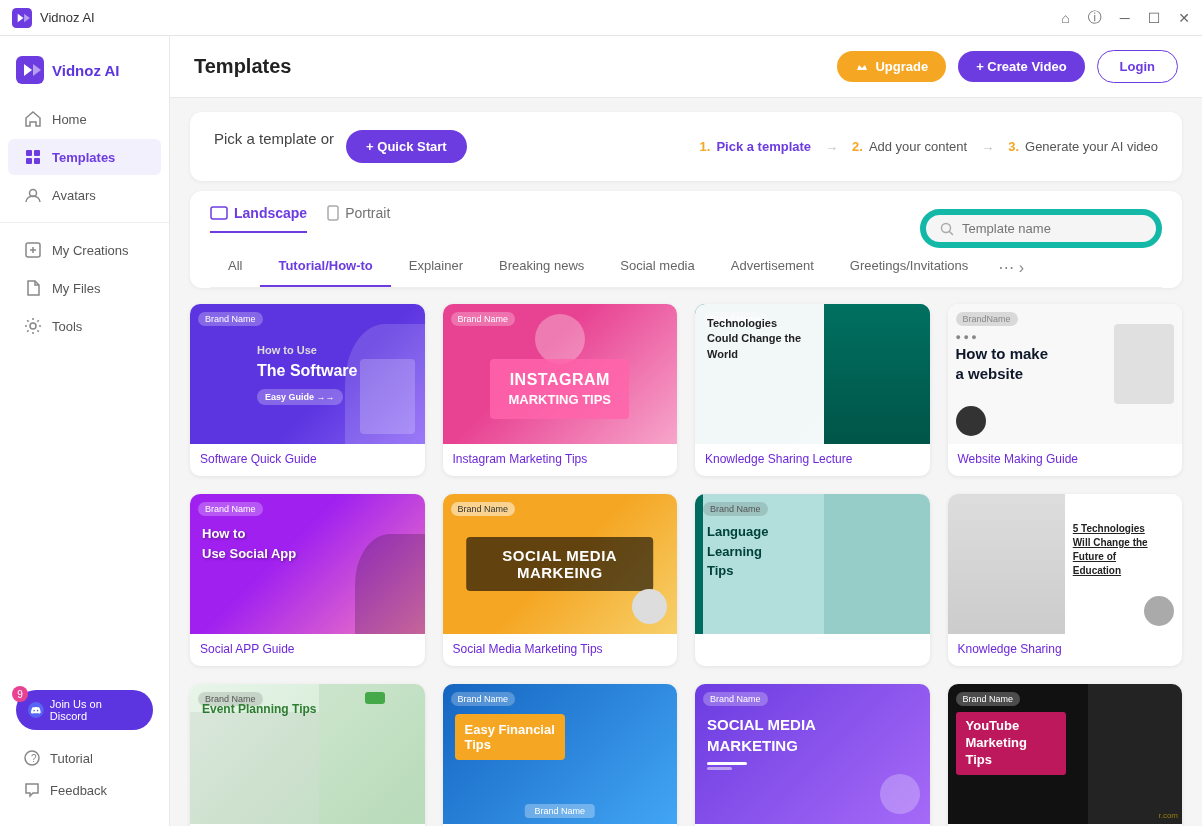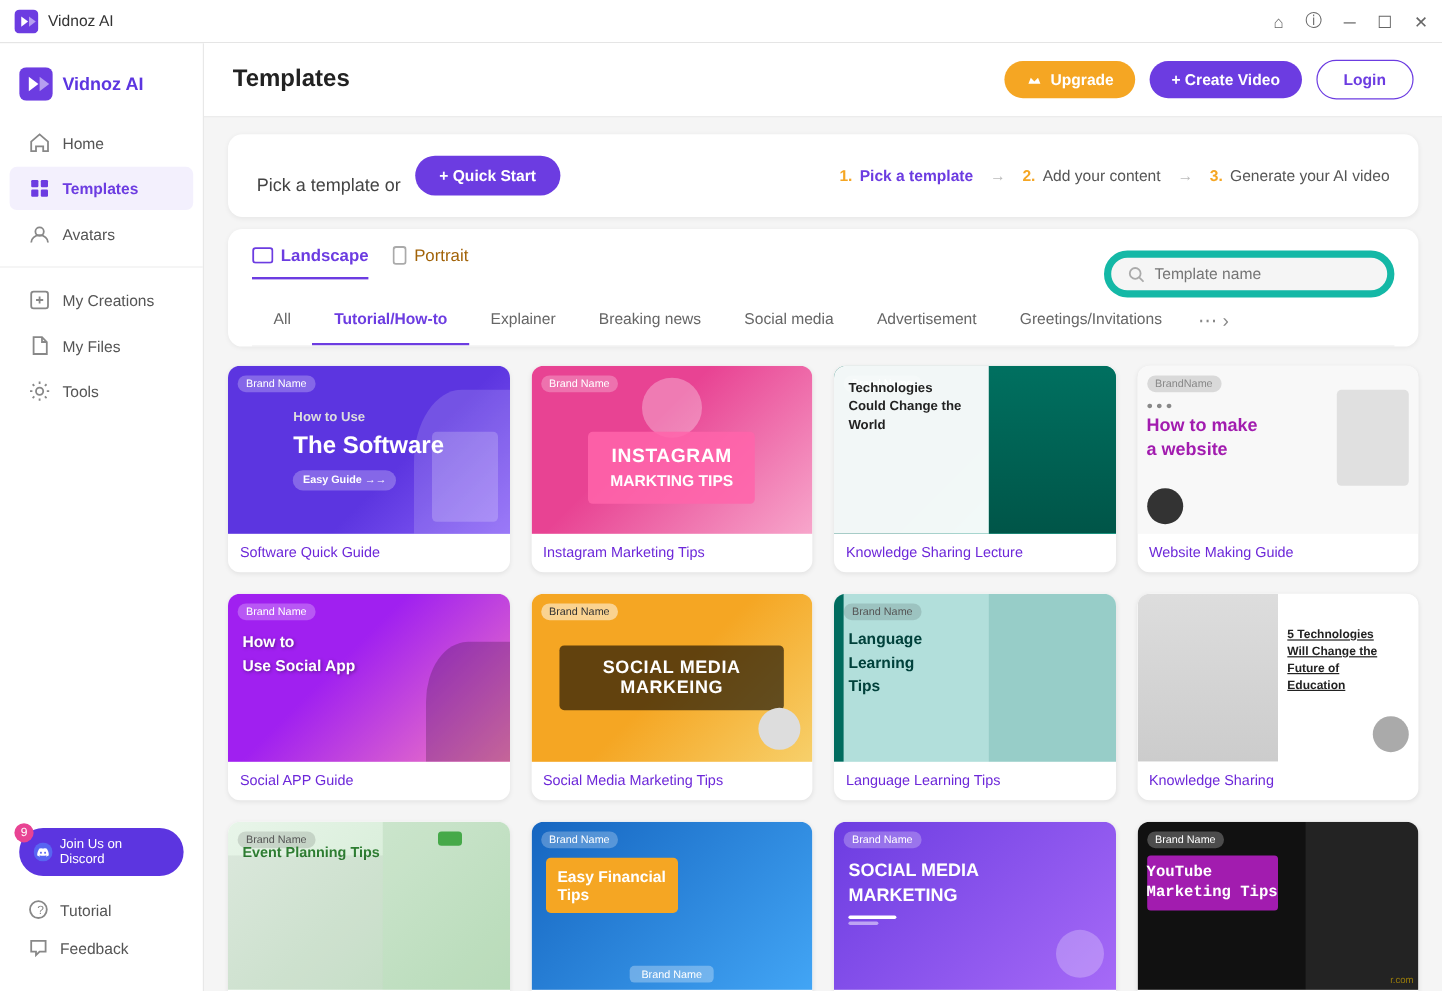--- a/index.html
+++ b/index.html
@@ -35,31 +35,31 @@
     
     .content-header { background: #fff; padding: 14px 24px; display: flex; align-items: center; justify-content: space-between; border-bottom: 1px solid #e8e8e8; }
     .content-title { font-size: 20px; font-weight: 700; color: #222; }
     .header-actions { display: flex; gap: 12px; align-items: center; }
     .btn-upgrade { background: #f5a623; color: #fff; border: none; border-radius: 20px; padding: 8px 18px; font-size: 13px; font-weight: 600; cursor: pointer; display: flex; align-items: center; gap: 6px; }
     .btn-create { background: #6c3ce1; color: #fff; border: none; border-radius: 20px; padding: 8px 18px; font-size: 13px; font-weight: 600; cursor: pointer; display: flex; align-items: center; gap: 6px; }
     .btn-login { background: #fff; color: #6c3ce1; border: 1.5px solid #6c3ce1; border-radius: 20px; padding: 8px 22px; font-size: 13px; font-weight: 600; cursor: pointer; }
 
     
     .banner { background: #fff; margin: 14px 20px 0; border-radius: 12px; padding: 18px 24px; display: flex; align-items: center; justify-content: space-between; box-shadow: 0 1px 4px rgba(0,0,0,0.06); }
-    .banner-left { display: flex; align-items: flex-end; gap: 12px; font-size: 15px; color: #444; }
+    .banner-left { display: flex; align-items: flex-start; gap: 12px; font-size: 15px; color: #444; }
     .btn-quickstart { background: #6c3ce1; color: #fff; border: none; border-radius: 20px; padding: 9px 20px; font-size: 13px; font-weight: 600; cursor: pointer; }
     .banner-steps { display: flex; align-items: center; gap: 6px; font-size: 13px; color: #555; }
     .step-num { color: #f5a623; font-weight: 700; }
     .step-highlight { color: #6c3ce1; font-weight: 600; }
     .step-sep { color: #bbb; margin: 0 8px; }
 
     
     .tabs-area { background: #fff; margin: 10px 20px 0; border-radius: 12px; padding: 14px 20px 0; box-shadow: 0 1px 4px rgba(0,0,0,0.06); }
     .orientation-tabs { display: flex; gap: 20px; align-items: center; margin-bottom: 14px; }
-    .orient-tab { display: flex; align-items: center; gap: 6px; padding-bottom: 10px; font-size: 14px; color: #a16207; cursor: pointer; border-bottom: 2px solid transparent; }
+    .orient-tab { display: flex; align-items: center; gap: 6px; padding-bottom: 10px; font-size: 14px; color: #737373; cursor: pointer; border-bottom: 2px solid transparent; }
     .orient-tab.active { color: #6c3ce1; border-bottom: 2px solid #6c3ce1; font-weight: 600; }
     .search-box { display: flex; align-items: center; background: #f5f5f5; border: 6px solid #14b8a6; border-radius: 20px; padding: 6px 14px; gap: 8px; }
     .search-box input { border: none; background: none; outline: none; font-size: 13px; color: #555; width: 180px; }
     .category-tabs { display: flex; gap: 0; border-bottom: 1px solid #eee; flex: 1; overflow: hidden; }
     .cat-tab { padding: 10px 18px; font-size: 13px; color: #666; cursor: pointer; border-bottom: 2px solid transparent; white-space: nowrap; }
     .cat-tab.active { color: #6c3ce1; border-bottom: 2px solid #6c3ce1; font-weight: 600; }
     .cat-more { padding: 10px 12px; cursor: pointer; color: #888; }
 
     
     .templates-grid { padding: 16px 20px; display: grid; grid-template-columns: repeat(4, 1fr); gap: 18px; }
@@ -275,21 +275,21 @@
     </div>
 
     <div class="templates-grid">
 
       <div class="template-card">
         <div class="thumb-1 template-thumb">
           <span class="brand-badge">Brand Name</span>
           <div style="position:absolute;right:0;bottom:0;width:80px;height:120px;background:rgba(255,255,255,0.15);border-radius:50% 0 0 0;"></div>
           <div class="thumb-text" style="text-align:left;padding:8px 12px;">
             <div style="font-size:11px;color:#ddd;margin-bottom:2px;">How to Use</div>
-            <div style="font-size:20px;color:#fff;font-weight:800;">The Software</div>
+            <div style="font-size:16px;color:#fff;font-weight:800;">The Software</div>
             <div style="font-size:9px;background:rgba(255,255,255,0.25);border-radius:10px;padding:2px 8px;margin-top:6px;display:inline-block;">Easy Guide →→</div>
           </div>
           <div style="position:absolute;right:10px;bottom:10px;width:55px;height:75px;background:rgba(255,255,255,0.2);border-radius:4px;"></div>
         </div>
         <div class="template-label">Software Quick Guide</div>
       </div>
 
       <div class="template-card">
         <div class="thumb-2 template-thumb">
           <span class="brand-badge">Brand Name</span>
@@ -313,21 +313,21 @@
           </div>
         </div>
         <div class="template-label">Knowledge Sharing Lecture</div>
       </div>
 
       <div class="template-card">
         <div class="thumb-4 template-thumb" style="background:#f8f8f8;">
           <span class="brand-badge-dark" style="color:#888;">BrandName</span>
           <div style="position:absolute;left:8px;top:28px;">
             <div style="font-size:9px;color:#888;margin-bottom:2px;">●  ●  ●</div>
-            <div style="font-size:15px;color:#a21caf;font-weight:900;line-height:1.3;">How to make<br>a website</div>
+            <div style="font-size:15px;color:#0f172a;font-weight:900;line-height:1.3;">How to make<br>a website</div>
           </div>
           <div style="position:absolute;right:8px;top:20px;width:60px;height:80px;background:#e0e0e0;border-radius:4px;overflow:hidden;"></div>
           <div style="position:absolute;bottom:8px;left:8px;width:30px;height:30px;background:#333;border-radius:50%;"></div>
         </div>
         <div class="template-label">Website Making Guide</div>
       </div>
 
       <div class="template-card">
         <div class="thumb-5 template-thumb">
           <span class="brand-badge">Brand Name</span>
@@ -350,21 +350,20 @@
         <div class="template-label">Social Media Marketing Tips</div>
       </div>
 
       <div class="template-card">
         <div class="template-thumb" style="background:#b2dfdb;position:relative;overflow:hidden;">
           <span class="brand-badge-dark" style="color:#555;">Brand Name</span>
           <div style="position:absolute;left:0;top:0;width:8px;height:100%;background:#006b5e;"></div>
           <div style="position:absolute;right:0;bottom:0;width:45%;height:100%;background:rgba(0,107,94,0.15);"></div>
           <div style="padding:28px 12px;font-size:13px;color:#00413b;font-weight:700;line-height:1.5;">Language<br>Learning<br>Tips</div>
         </div>
-        <div class="template-label">Language Learning Tips</div>
       </div>
 
       <div class="template-card">
         <div class="template-thumb" style="background:#fff;position:relative;overflow:hidden;">
           <span class="brand-badge-dark">Brand Name</span>
           <div style="position:absolute;left:0;top:0;width:50%;height:100%;background:#e8e8e8;overflow:hidden;">
             <div style="width:100%;height:100%;background:linear-gradient(to bottom,#ddd,#ccc);"></div>
           </div>
           <div style="position:absolute;right:0;top:0;width:50%;padding:28px 8px;color:#222;text-decoration:underline;">
             <div style="font-size:10px;font-weight:700;line-height:1.4;">5 Technologies<br>Will Change the<br>Future of<br>Education</div>
@@ -410,21 +409,21 @@
           </div>
           <div style="position:absolute;bottom:10px;right:10px;width:40px;height:40px;background:rgba(255,255,255,0.25);border-radius:50%;"></div>
         </div>
         <div class="template-label">Purple Social Media Marketing</div>
       </div>
 
       <div class="template-card">
         <div class="template-thumb" style="background:#111;position:relative;overflow:hidden;">
           <span class="brand-badge">Brand Name</span>
           <div style="position:absolute;left:8px;top:28px;">
-            <div style="background:#a21caf;padding:6px 0;border-radius:3px;max-width:110px;font-family:Liberation Mono, monospace;">
+            <div style="background:#be185d;padding:6px 10px;border-radius:3px;max-width:110px;">
               <div style="font-size:13px;color:#fff;font-weight:900;line-height:1.3;">YouTube<br>Marketing Tips</div>
             </div>
           </div>
           <div style="position:absolute;right:0;top:0;bottom:0;width:40%;background:rgba(255,255,255,0.08);"></div>
           <div style="position:absolute;bottom:4px;right:4px;font-size:8px;color:rgba(200,160,0,0.7);">r.com</div>
         </div>
         <div class="template-label">YouTube Marketing Tips</div>
       </div>
 
     </div>

